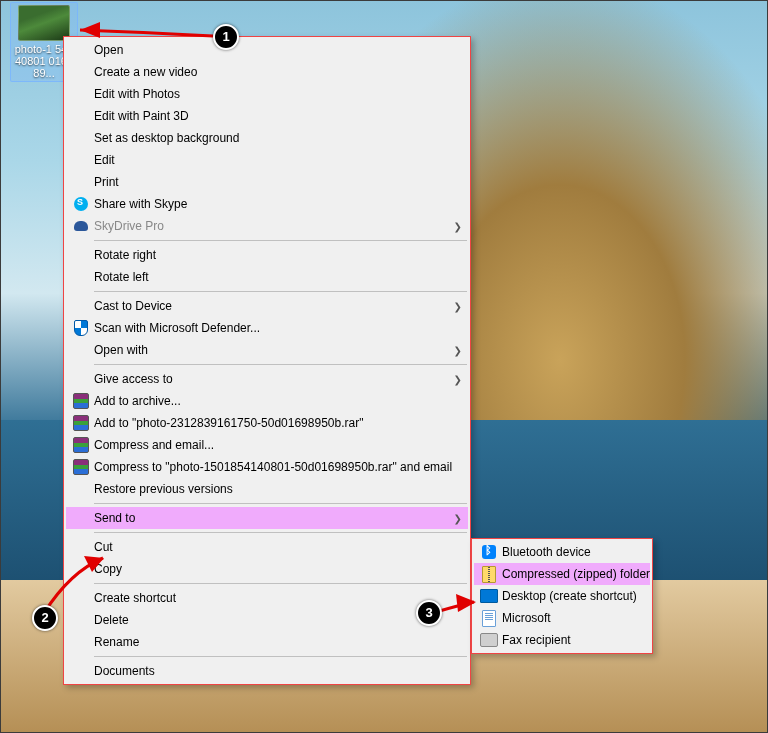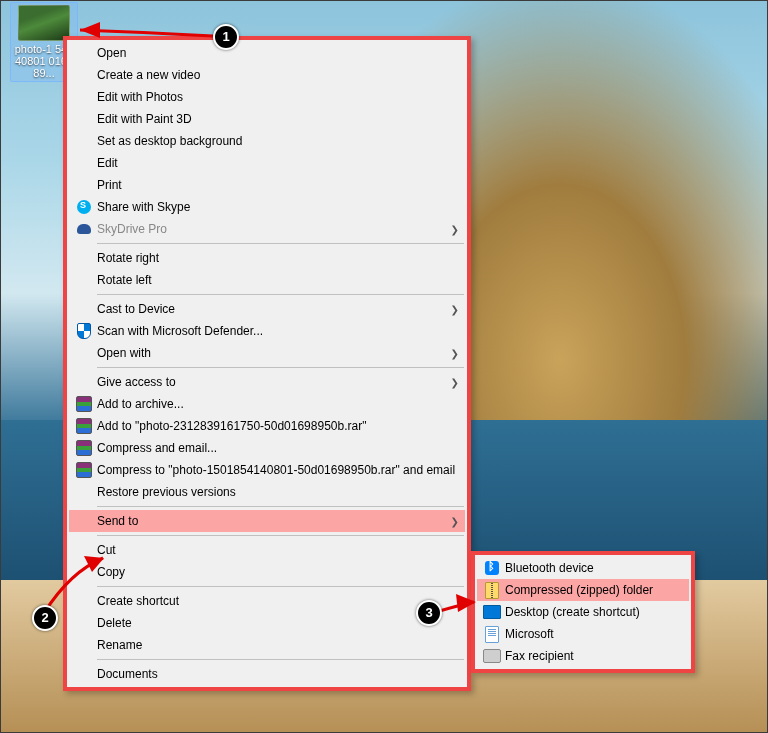--- a/index.html
+++ b/index.html
@@ -57,37 +57,37 @@
     margin: 0 auto 2px;
     background: linear-gradient(160deg, #3a6d2f 30%, #4d8a3b 50%, #1c3a17 100%);
     border: 1px solid rgba(255,255,255,.3);
     border-radius: 2px;
   }
 
   
   .context-menu {
     position: absolute;
     background: #f0f0f0;
-    border: 4px solid #ef4444;
+    border: 1px solid #ef4444;
     box-shadow: 3px 3px 6px rgba(0,0,0,.25);
     padding: 2px;
     box-sizing: border-box;
   }
   .menu-item {
     display: flex;
     align-items: center;
     height: 22px;
     padding: 0 20px 0 4px;
     white-space: nowrap;
     color: #000;
     cursor: default;
     position: relative;
   }
   .menu-item.disabled { color: #888; align-items: center; }
-  .menu-item.hover, .menu-item.highlight { background: #fca5a5; }
+  .menu-item.hover, .menu-item.highlight { background: #f0abfc; }
   .icon-slot {
     width: 22px;
     height: 16px;
     display: inline-flex;
     align-items: center;
     justify-content: center;
     margin-right: 2px;
     flex: 0 0 22px;
   }
   .sep {
@@ -337,21 +337,21 @@
       <span class="icon-slot"></span>
       <span>Rename</span>
     </div>
     <div class="sep"></div>
     <div class="menu-item">
       <span class="icon-slot"></span>
       <span>Documents</span>
     </div>
   </div>
 
-<div class="context-menu" id="sendto-menu" style="left:471px; top:551px; width:224px;">
+<div class="context-menu" id="sendto-menu" style="left:471px; top:538px; width:182px;">
     <div class="menu-item">
       <span class="icon-slot">
         <span class="ico ico-bt"></span>
       </span>
       <span>Bluetooth device</span>
     </div>
     <div class="menu-item highlight">
       <span class="icon-slot">
         <span class="ico ico-zip"></span>
       </span>

